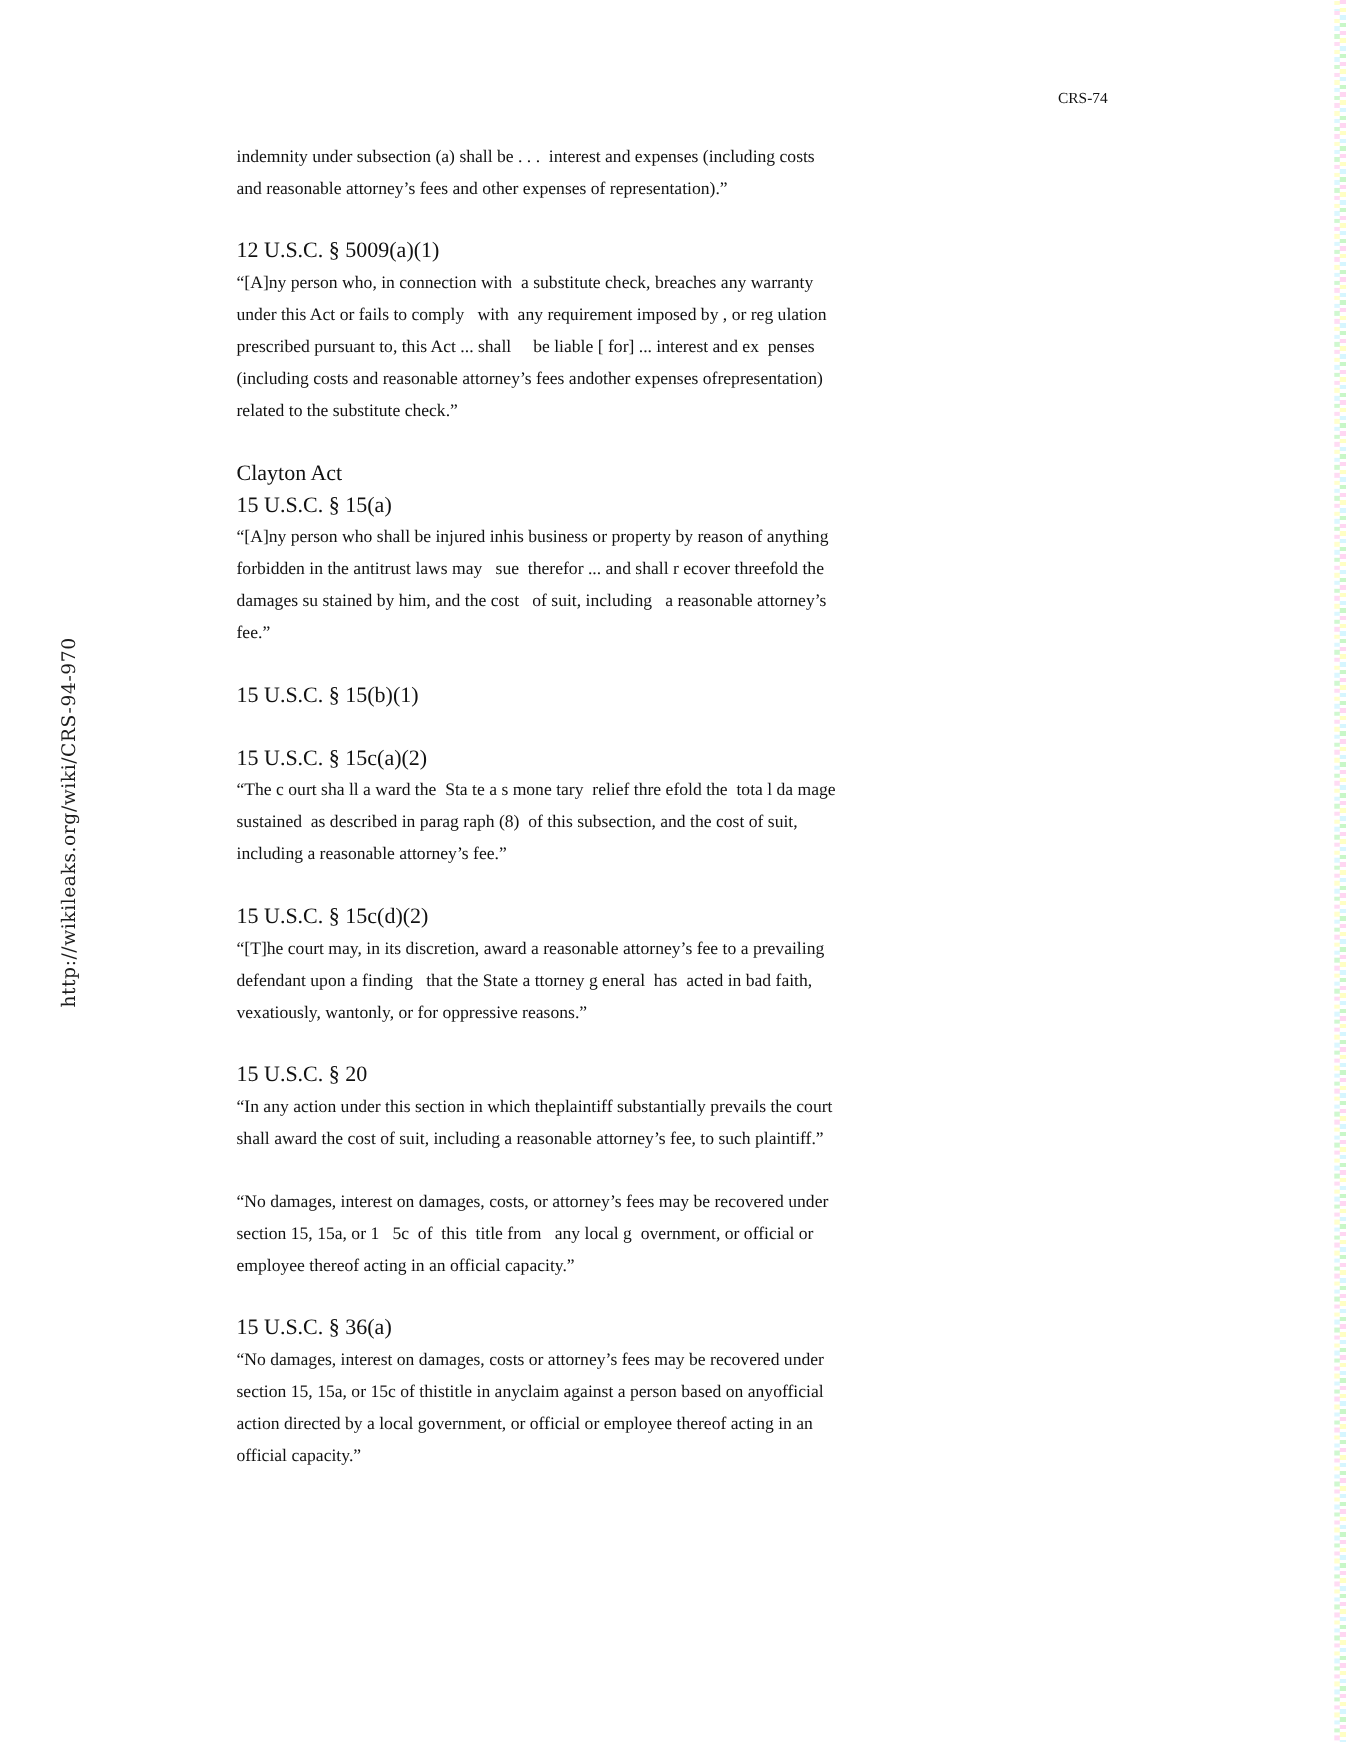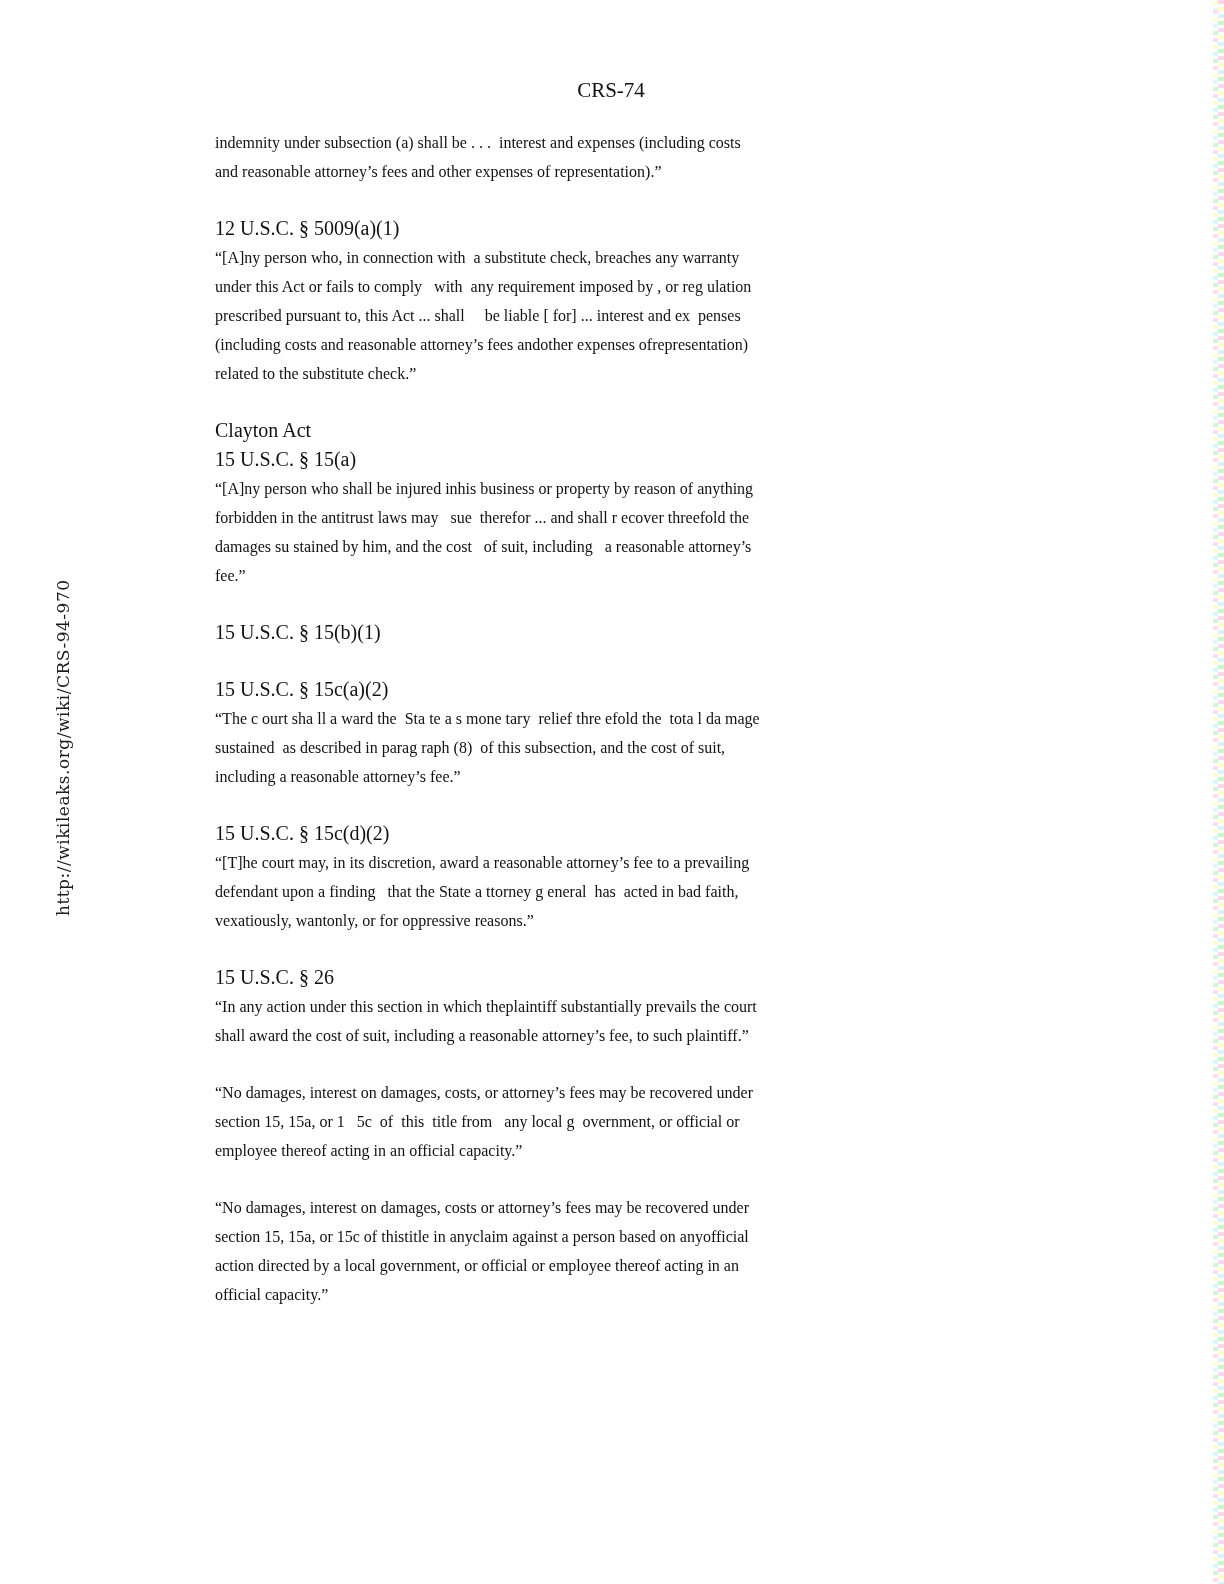--- a/index.html
+++ b/index.html
@@ -40,22 +40,22 @@
     white-space: nowrap;
   }
 
   .content {
     position: absolute;
     left: 215px; top: 0;
     width: 792px;
     padding-top: 76px;
   }
   .page-header {
-    text-align: center;
-    font-size: 21px;
+    text-align: right;
+    font-size: 14px;
     line-height: 29px;
   }
   .para, .sec-body {
     font-size: 16px;
     line-height: 29px;
     white-space: pre-wrap;
     margin: 0;
   }
   .intro { margin-top: 23px; }
   .statute-section { margin-top: 28px; }
@@ -115,32 +115,33 @@
     </div>
 
     <div class="statute-section">
       <div class="sec-heading">15 U.S.C. § 15c(d)(2)</div>
       <div class="sec-body">“[T]he court may, in its discretion, award a reasonable attorney’s fee to a prevailing
 defendant upon a finding   that the State a ttorney g eneral  has  acted in bad faith,
 vexatiously, wantonly, or for oppressive reasons.”</div>
     </div>
 
     <div class="statute-section">
-      <div class="sec-heading">15 U.S.C. § 26</div>
+      <div class="sec-heading">15 U.S.C. § 20</div>
       <div class="sec-body">“In any action under this section in which theplaintiff substantially prevails the court
 shall award the cost of suit, including a reasonable attorney’s fee, to such plaintiff.”</div>
     </div>
 
     <div class="statute-section">
       <div class="sec-body">“No damages, interest on damages, costs, or attorney’s fees may be recovered under
 section 15, 15a, or 1   5c  of  this  title from   any local g  overnment, or official or
 employee thereof acting in an official capacity.”</div>
     </div>
 
     <div class="statute-section">
+      <div class="sec-heading">15 U.S.C. § 36(a)</div>
       <div class="sec-body">“No damages, interest on damages, costs or attorney’s fees may be recovered under
 section 15, 15a, or 15c of thistitle in anyclaim against a person based on anyofficial
 action directed by a local government, or official or employee thereof acting in an
 official capacity.”</div>
     </div>
 
   </div>
 </div>
 
 </body></html>

